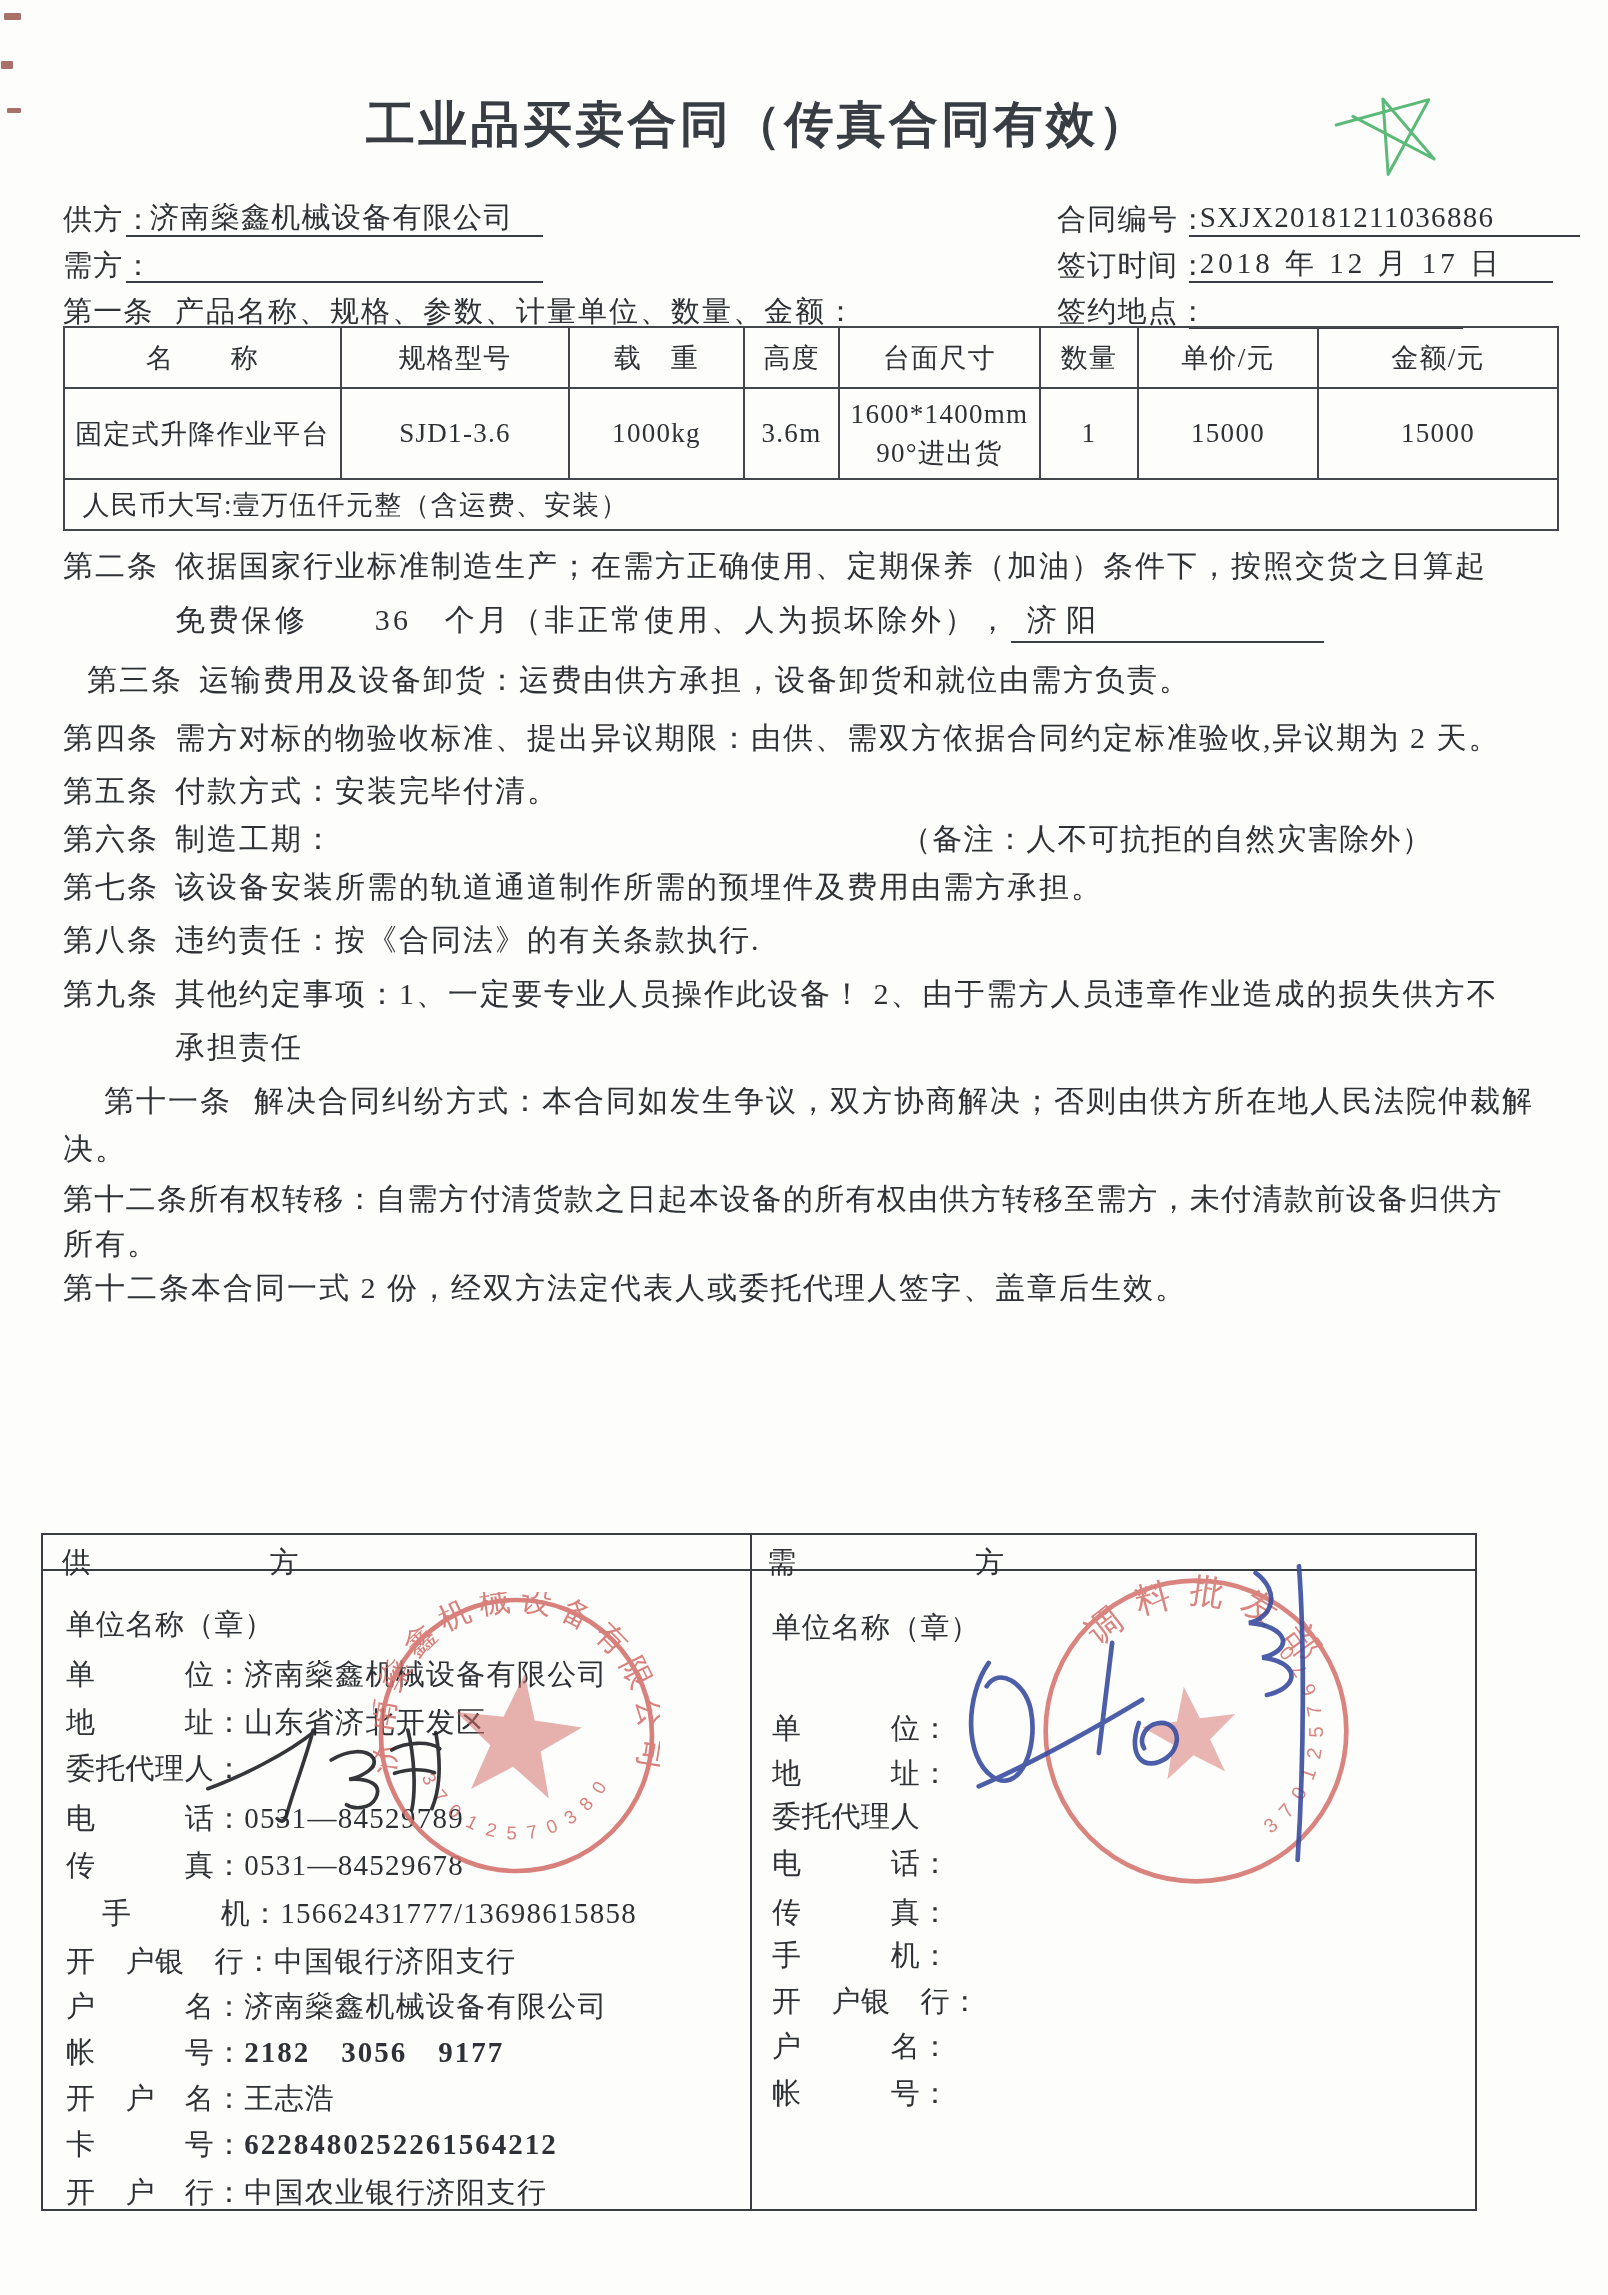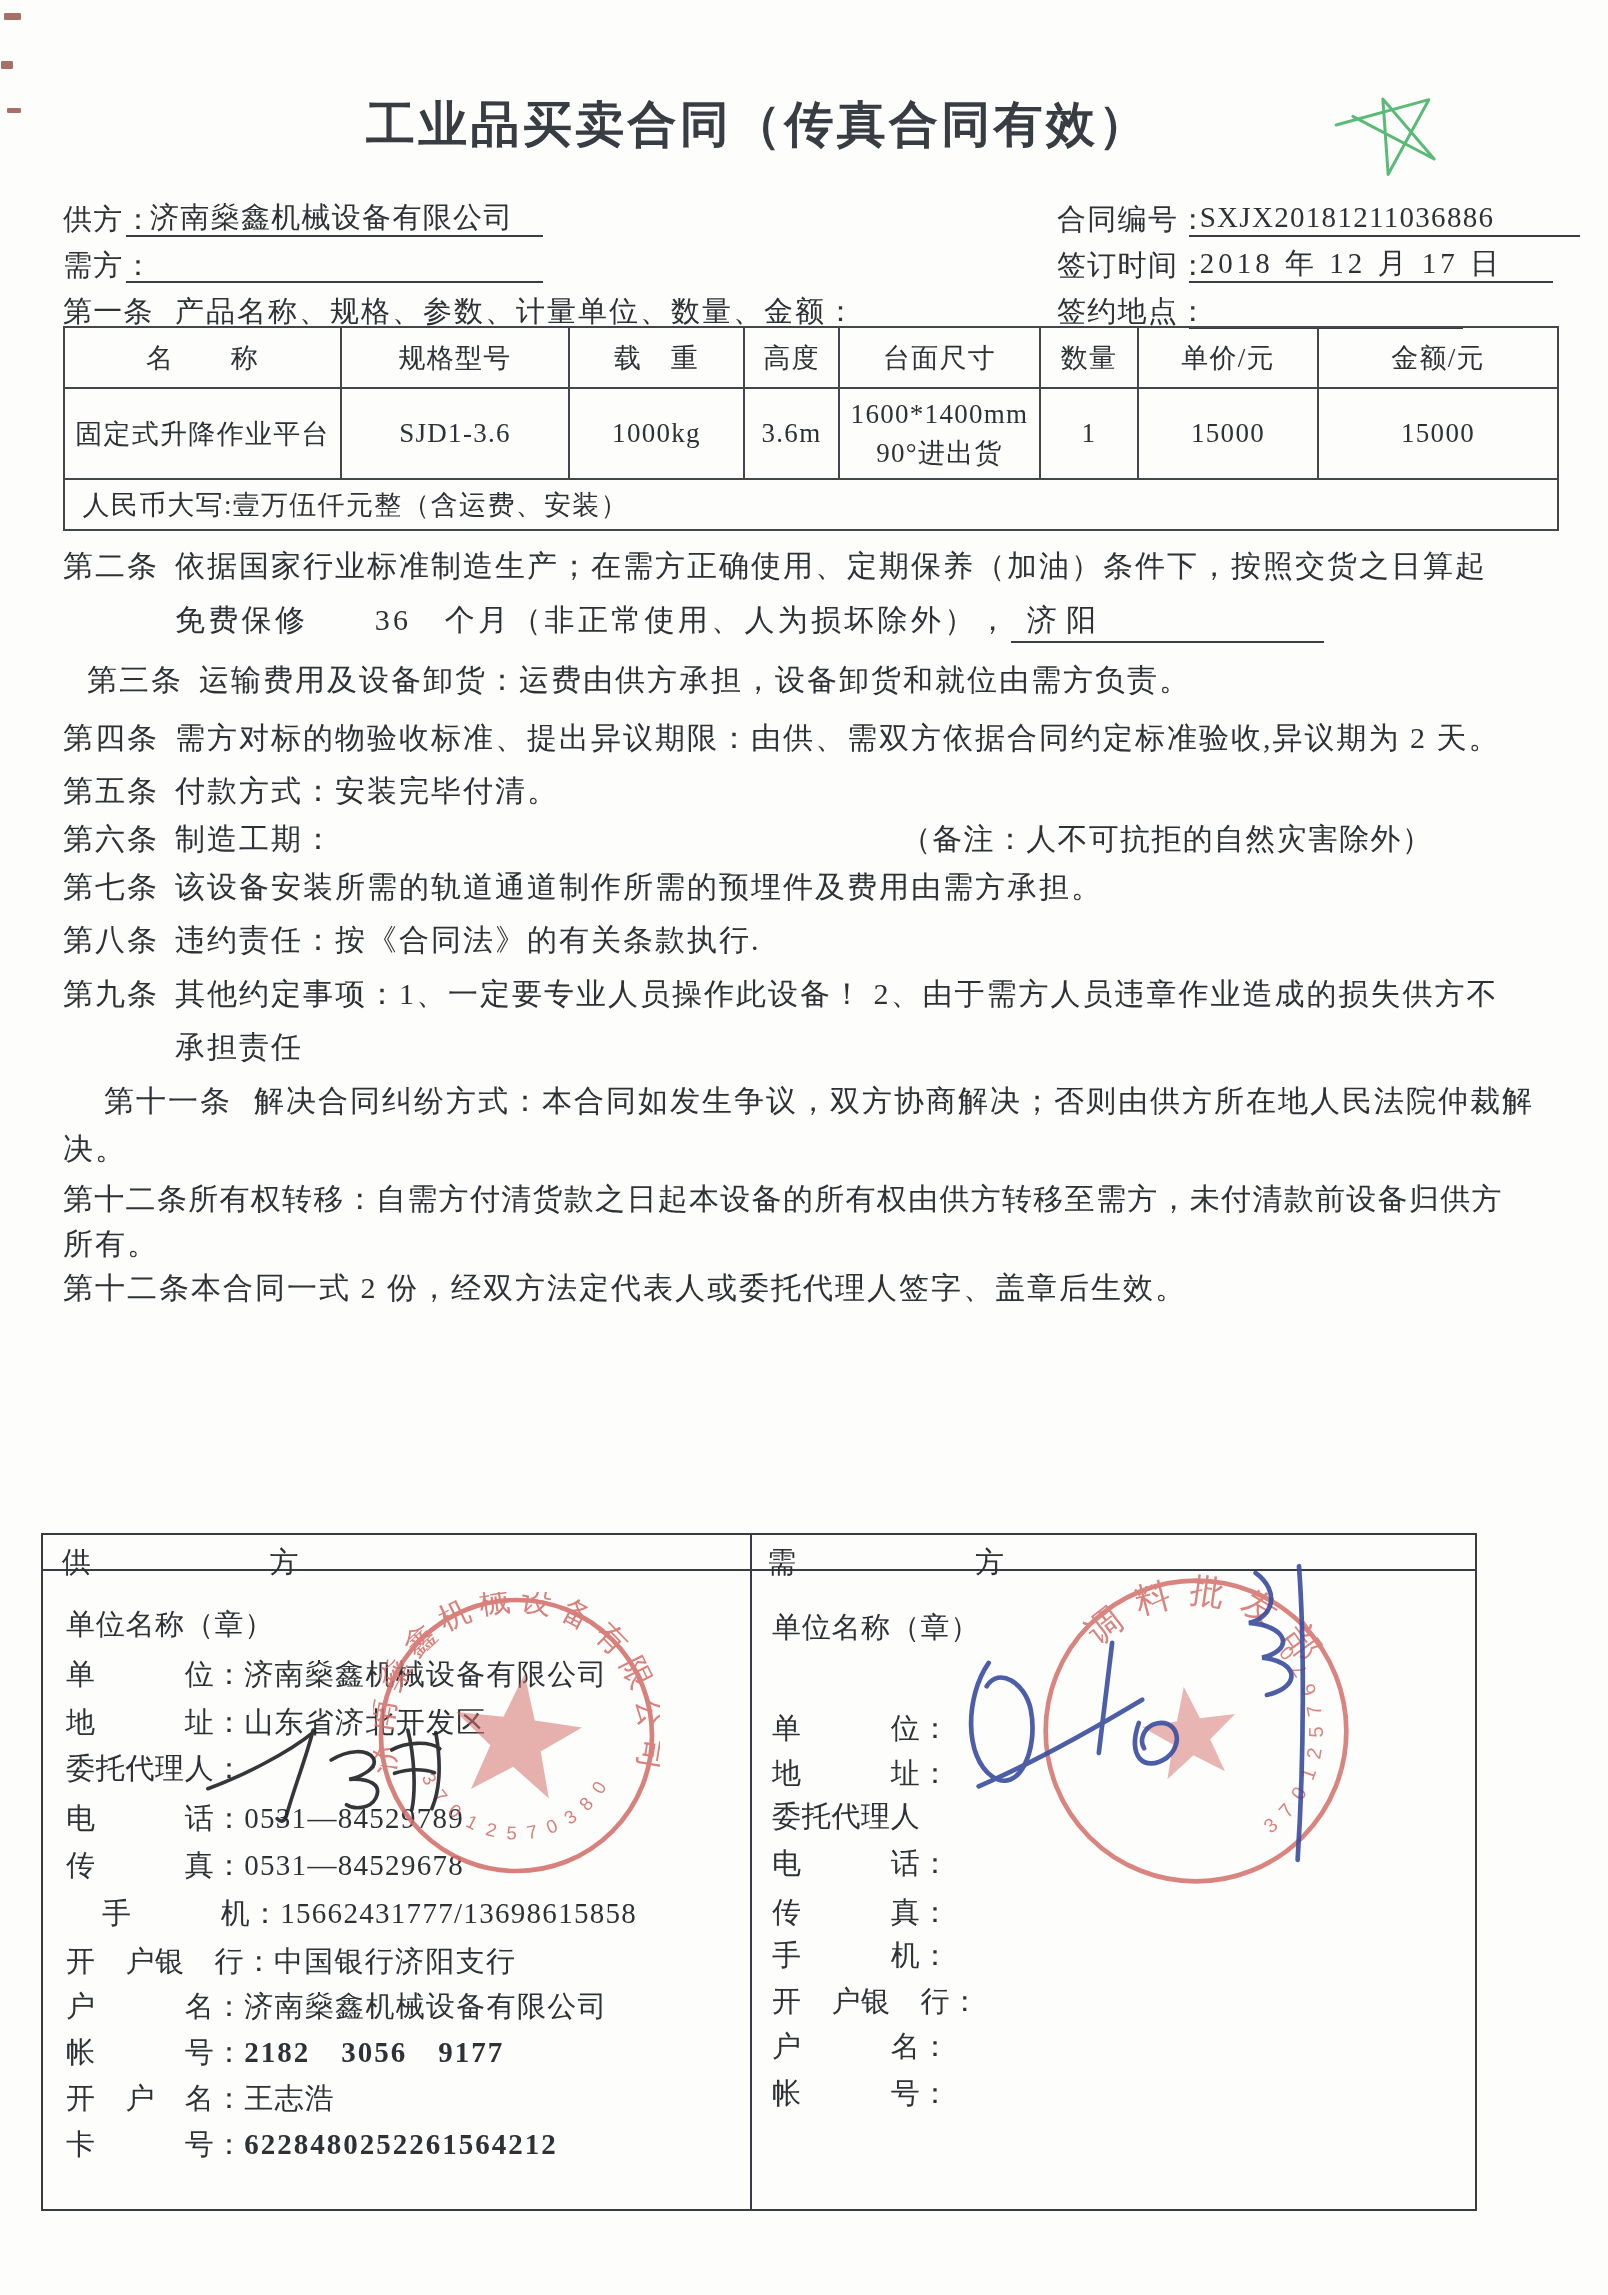--- a/index.html
+++ b/index.html
@@ -249,20 +249,23 @@
     </div>
     <div class="brow" style="left:23px;top:498px;" data-name="supplier-row-account-no">
       <span class="blbl" data-name="row-label">帐　　　号：</span><span class="bval bold" data-name="row-value">2182　3056　9177</span>
     </div>
     <div class="brow" style="left:23px;top:544px;" data-name="supplier-row-card-holder">
       <span class="blbl" data-name="row-label">开　户　名：</span><span class="bval" data-name="row-value">王志浩</span>
     </div>
     <div class="brow" style="left:23px;top:590px;" data-name="supplier-row-card-no">
       <span class="blbl" data-name="row-label">卡　　　号：</span><span class="bval bold" data-name="row-value">6228480252261564212</span>
     </div>
+    <div class="brow" style="left:23px;top:638px;" data-name="supplier-row-card-bank">
+      <span class="blbl" data-name="row-label">开　户　行：</span><span class="bval" data-name="row-value">中国农业银行济阳支行</span>
+    </div>
 
     <div class="brow" style="left:729px;top:73px;" data-name="buyer-row-unit-name-seal">
       <span class="blbl" data-name="row-label">单位名称（章）</span><span class="bval" data-name="row-value"></span>
     </div>
     <div class="brow" style="left:729px;top:174px;" data-name="buyer-row-unit">
       <span class="blbl" data-name="row-label">单　　　位：</span><span class="bval" data-name="row-value"></span>
     </div>
     <div class="brow" style="left:729px;top:219px;" data-name="buyer-row-address">
       <span class="blbl" data-name="row-label">地　　　址：</span><span class="bval" data-name="row-value"></span>
     </div>

